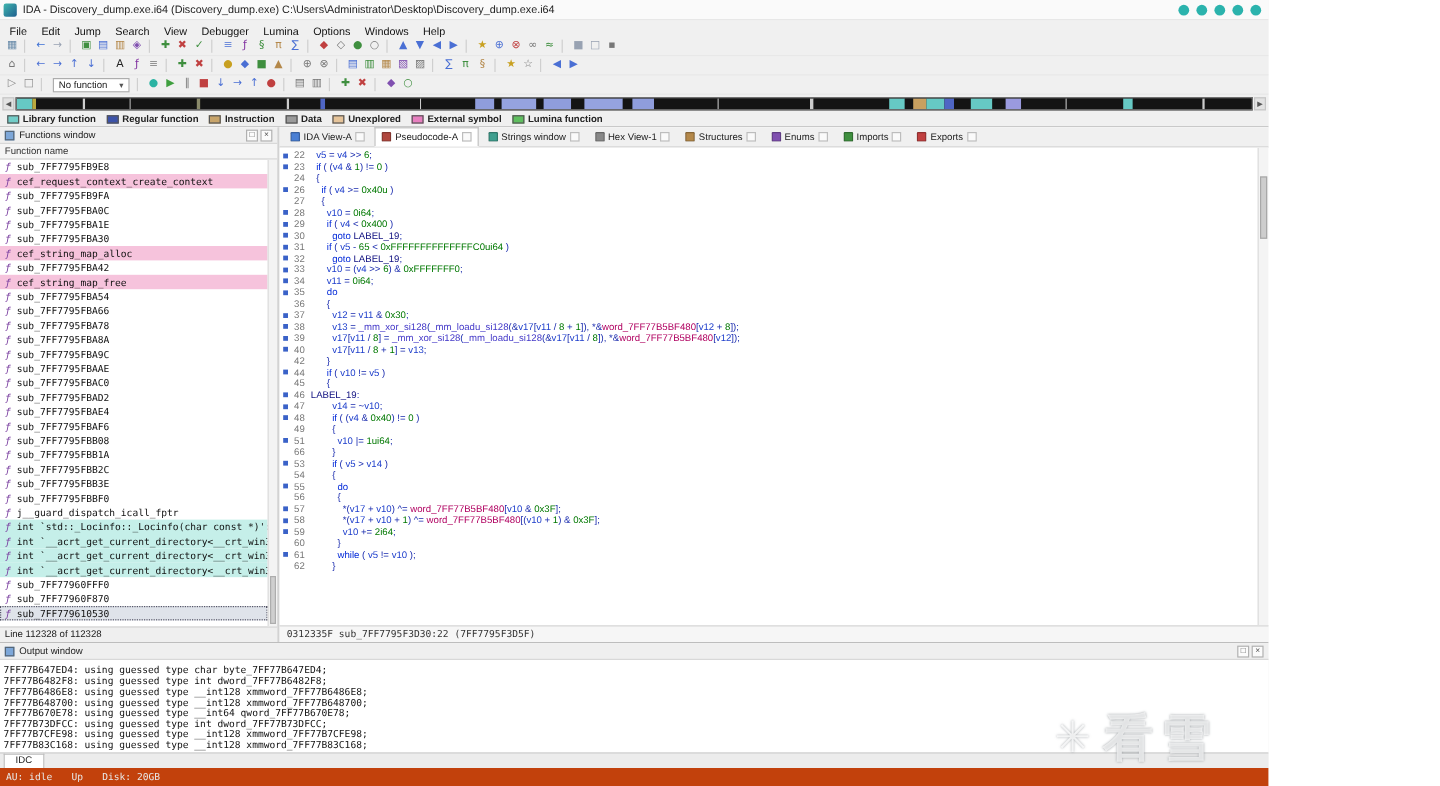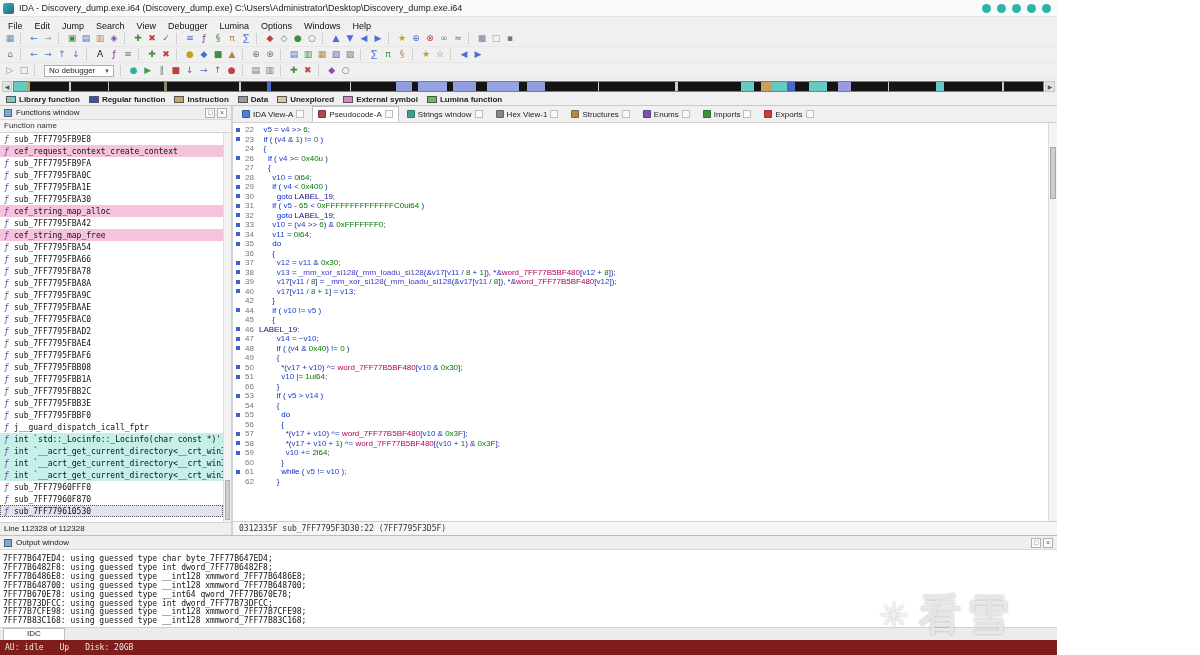--- a/index.html
+++ b/index.html
@@ -68,22 +68,22 @@
   .code-text{white-space:pre;color:#1b2cae}
   .kw{color:#0028d8}.num{color:#007800}.glob{color:#b00060}.fnc{color:#4338c8}.vr{color:#2040cc}.lbl{color:#101080}
   .code-scroll{position:absolute;right:0;top:0;bottom:0;width:9px;background:#f4f4f4;border-left:1px solid #ddd}
   .code-thumb{position:absolute;top:24px;height:52px;left:1px;right:1px;background:#cdcdcd;border:1px solid #a8a8a8}
   .code-status{height:14px;background:#f6f6f6;border-top:1px solid #cfcfcf;font-family:"DejaVu Sans Mono",monospace;font-size:8px;color:#333;padding:2px 6px;flex:none}
 
   
   .output-panel{height:92px;flex:none;display:flex;flex-direction:column;border-top:1px solid #bdbdbd;background:#fff}
   .output-log{flex:1;font-family:"DejaVu Sans Mono",monospace;font-size:8px;line-height:8.9px;padding:5px 3px;color:#111;overflow:hidden;white-space:pre}
   .idc-strip{height:13px;flex:none;background:#ececec;border-top:1px solid #d0d0d0;display:flex;align-items:flex-end;padding-left:3px}
-  .idc-tab{height:12px;background:#fff;border:1px solid #bfbfbf;border-bottom:none;font-size:8px;padding:0 23px;color:#222}
-  .statusbar{height:15px;flex:none;background:#7f1d1d;color:#e8e8e8;display:flex;align-items:center;font-size:8px;font-family:"DejaVu Sans Mono",monospace;gap:16px;padding:0 5px}
+  .idc-tab{height:12px;background:#fff;border:1px solid #bfbfbf;border-bottom:none;font-size:8px;padding:0 9px;color:#222}
+  .statusbar{height:15px;flex:none;background:#c2410c;color:#e8e8e8;display:flex;align-items:center;font-size:8px;font-family:"DejaVu Sans Mono",monospace;gap:16px;padding:0 5px}
 
   
   .watermark{position:absolute;right:42px;bottom:12px;display:flex;align-items:center;gap:10px;pointer-events:none;z-index:10}
   .wm-flake{font-size:36px;color:rgba(255,255,255,.8);text-shadow:0 0 2px rgba(140,145,150,.8);font-family:"DejaVu Sans",sans-serif}
   .wm-text{font-size:42px;font-weight:bold;letter-spacing:6px;color:rgba(255,255,255,.72);text-shadow:0 0 2px rgba(140,145,150,.9)}
 </style>
 </head>
 <body>
 
 <div class="window">
@@ -194,21 +194,21 @@
       <span class="tb-icon" style="color: rgb(74, 111, 212);">▶</span>
     </div>
 
   <div class="toolbar">
     <span style="display:flex;align-items:center">
         <span class="tb-icon" style="color: rgb(138, 138, 138);">▷</span>
         <span class="tb-icon" style="color: rgb(138, 138, 138);">□</span>
         <span class="tb-sep"></span>
       </span>
     <div class="combo">
-      <span>No debugger</span>
+      <span>No function</span>
       <span class="arrow">▾</span>
     </div>
     <span style="display:flex;align-items:center">
         <span class="tb-sep"></span>
         <span class="tb-icon" style="color: rgb(43, 179, 163);">●</span>
         <span class="tb-icon" style="color: rgb(63, 159, 63);">▶</span>
         <span class="tb-icon" style="color: rgb(119, 119, 119);">∥</span>
         <span class="tb-icon" style="color: rgb(192, 64, 64);">■</span>
         <span class="tb-icon" style="color: rgb(74, 111, 212);">↓</span>
         <span class="tb-icon" style="color: rgb(74, 111, 212);">→</span>
@@ -521,21 +521,20 @@
             <div class="code-line"><span class="dotcol"><span class="dot"></span></span><span class="lineno">38</span><span class="code-text">        <span class="vr">v13</span> = <span class="fnc">_mm_xor_si128</span>(<span class="fnc">_mm_loadu_si128</span>(&amp;<span class="vr">v17</span>[<span class="vr">v11</span> / <span class="num">8</span> + <span class="num">1</span>]), *&amp;<span class="glob">word_7FF77B5BF480</span>[<span class="vr">v12</span> + <span class="num">8</span>]);</span></div>
             <div class="code-line"><span class="dotcol"><span class="dot"></span></span><span class="lineno">39</span><span class="code-text">        <span class="vr">v17</span>[<span class="vr">v11</span> / <span class="num">8</span>] = <span class="fnc">_mm_xor_si128</span>(<span class="fnc">_mm_loadu_si128</span>(&amp;<span class="vr">v17</span>[<span class="vr">v11</span> / <span class="num">8</span>]), *&amp;<span class="glob">word_7FF77B5BF480</span>[<span class="vr">v12</span>]);</span></div>
             <div class="code-line"><span class="dotcol"><span class="dot"></span></span><span class="lineno">40</span><span class="code-text">        <span class="vr">v17</span>[<span class="vr">v11</span> / <span class="num">8</span> + <span class="num">1</span>] = <span class="vr">v13</span>;</span></div>
             <div class="code-line"><span class="dotcol"></span><span class="lineno">42</span><span class="code-text">      }</span></div>
             <div class="code-line"><span class="dotcol"><span class="dot"></span></span><span class="lineno">44</span><span class="code-text">      <span class="kw">if</span> ( <span class="vr">v10</span> != <span class="vr">v5</span> )</span></div>
             <div class="code-line"><span class="dotcol"></span><span class="lineno">45</span><span class="code-text">      {</span></div>
             <div class="code-line"><span class="dotcol"><span class="dot"></span></span><span class="lineno">46</span><span class="code-text"><span class="lbl">LABEL_19</span>:</span></div>
             <div class="code-line"><span class="dotcol"><span class="dot"></span></span><span class="lineno">47</span><span class="code-text">        <span class="vr">v14</span> = ~<span class="vr">v10</span>;</span></div>
             <div class="code-line"><span class="dotcol"><span class="dot"></span></span><span class="lineno">48</span><span class="code-text">        <span class="kw">if</span> ( (<span class="vr">v4</span> &amp; <span class="num">0x40</span>) != <span class="num">0</span> )</span></div>
             <div class="code-line"><span class="dotcol"></span><span class="lineno">49</span><span class="code-text">        {</span></div>
-            <div class="code-line"><span class="dotcol"><span class="dot"></span></span><span class="lineno">50</span><span class="code-text">          *(<span class="vr">v17</span> + <span class="vr">v10</span>) ^= <span class="glob">word_7FF77B5BF480</span>[<span class="vr">v10</span> &amp; <span class="num">0x30</span>];</span></div>
             <div class="code-line"><span class="dotcol"><span class="dot"></span></span><span class="lineno">51</span><span class="code-text">          <span class="vr">v10</span> |= <span class="num">1ui64</span>;</span></div>
             <div class="code-line"><span class="dotcol"></span><span class="lineno">66</span><span class="code-text">        }</span></div>
             <div class="code-line"><span class="dotcol"><span class="dot"></span></span><span class="lineno">53</span><span class="code-text">        <span class="kw">if</span> ( <span class="vr">v5</span> &gt; <span class="vr">v14</span> )</span></div>
             <div class="code-line"><span class="dotcol"></span><span class="lineno">54</span><span class="code-text">        {</span></div>
             <div class="code-line"><span class="dotcol"><span class="dot"></span></span><span class="lineno">55</span><span class="code-text">          <span class="kw">do</span></span></div>
             <div class="code-line"><span class="dotcol"></span><span class="lineno">56</span><span class="code-text">          {</span></div>
             <div class="code-line"><span class="dotcol"><span class="dot"></span></span><span class="lineno">57</span><span class="code-text">            *(<span class="vr">v17</span> + <span class="vr">v10</span>) ^= <span class="glob">word_7FF77B5BF480</span>[<span class="vr">v10</span> &amp; <span class="num">0x3F</span>];</span></div>
             <div class="code-line"><span class="dotcol"><span class="dot"></span></span><span class="lineno">58</span><span class="code-text">            *(<span class="vr">v17</span> + <span class="vr">v10</span> + <span class="num">1</span>) ^= <span class="glob">word_7FF77B5BF480</span>[(<span class="vr">v10</span> + <span class="num">1</span>) &amp; <span class="num">0x3F</span>];</span></div>
             <div class="code-line"><span class="dotcol"><span class="dot"></span></span><span class="lineno">59</span><span class="code-text">            <span class="vr">v10</span> += <span class="num">2i64</span>;</span></div>
             <div class="code-line"><span class="dotcol"></span><span class="lineno">60</span><span class="code-text">          }</span></div>

